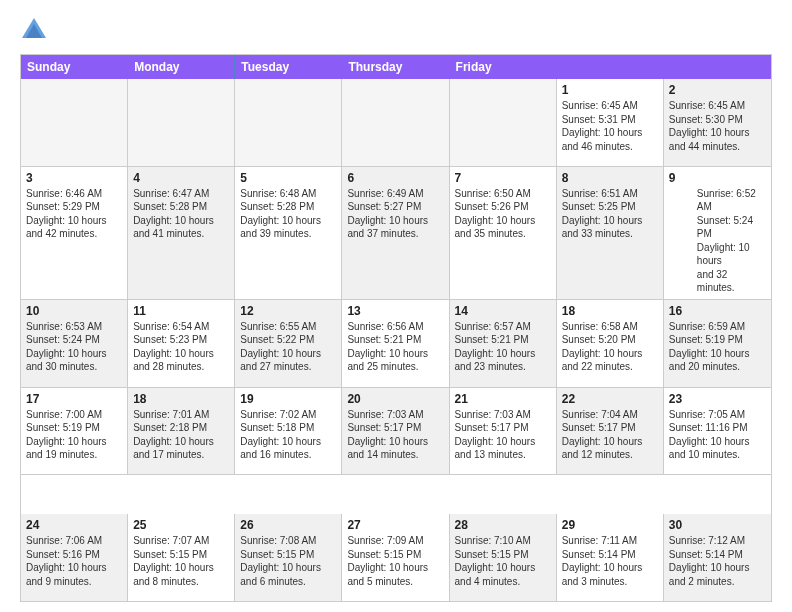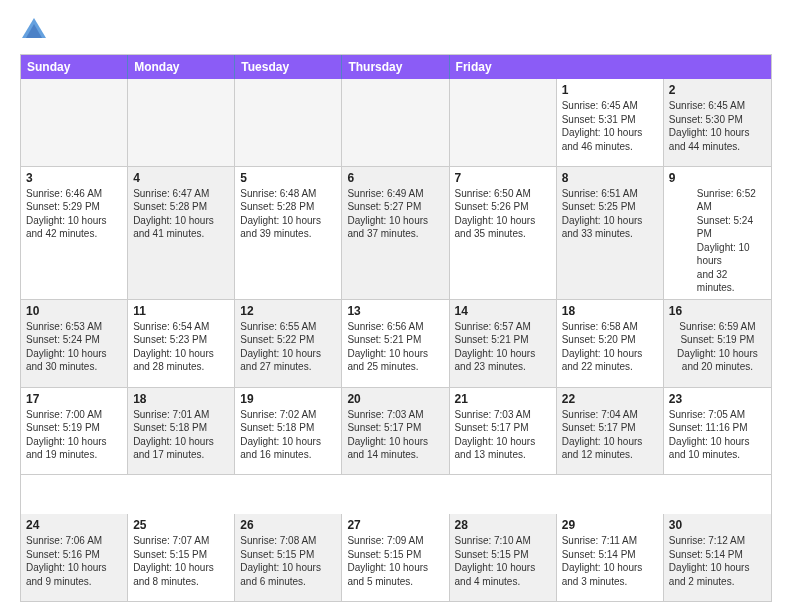--- a/index.html
+++ b/index.html
@@ -255,38 +255,38 @@
           </div>
           <div class="cal-cell">
             <span class="day-num">18</span>
             <div class="cell-info" style="white-space: pre-line;">Sunrise: 6:58 AM
 Sunset: 5:20 PM
 Daylight: 10 hours
 and 22 minutes.</div>
           </div>
           <div class="cal-cell shaded">
             <span class="day-num">16</span>
-            <div class="cell-info" style="white-space: pre-line; text-align: center;">Sunrise: 6:59 AM
+            <div class="cell-info" style="white-space: pre-line;">Sunrise: 6:59 AM
 Sunset: 5:19 PM
 Daylight: 10 hours
 and 20 minutes.</div>
           </div>
         </div>
         <div class="cal-row">
           <div class="cal-cell">
             <span class="day-num">17</span>
             <div class="cell-info" style="white-space: pre-line;">Sunrise: 7:00 AM
 Sunset: 5:19 PM
 Daylight: 10 hours
 and 19 minutes.</div>
           </div>
           <div class="cal-cell shaded">
             <span class="day-num">18</span>
             <div class="cell-info" style="white-space: pre-line;">Sunrise: 7:01 AM
-Sunset: 5:18 PM
+Sunset: 2:18 PM
 Daylight: 10 hours
 and 17 minutes.</div>
           </div>
           <div class="cal-cell">
             <span class="day-num">19</span>
             <div class="cell-info" style="white-space: pre-line;">Sunrise: 7:02 AM
 Sunset: 5:18 PM
 Daylight: 10 hours
 and 16 minutes.</div>
           </div>

